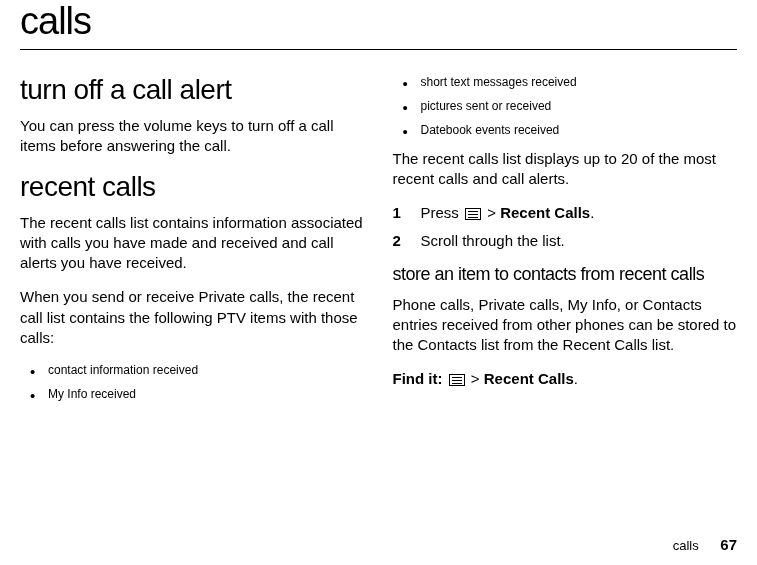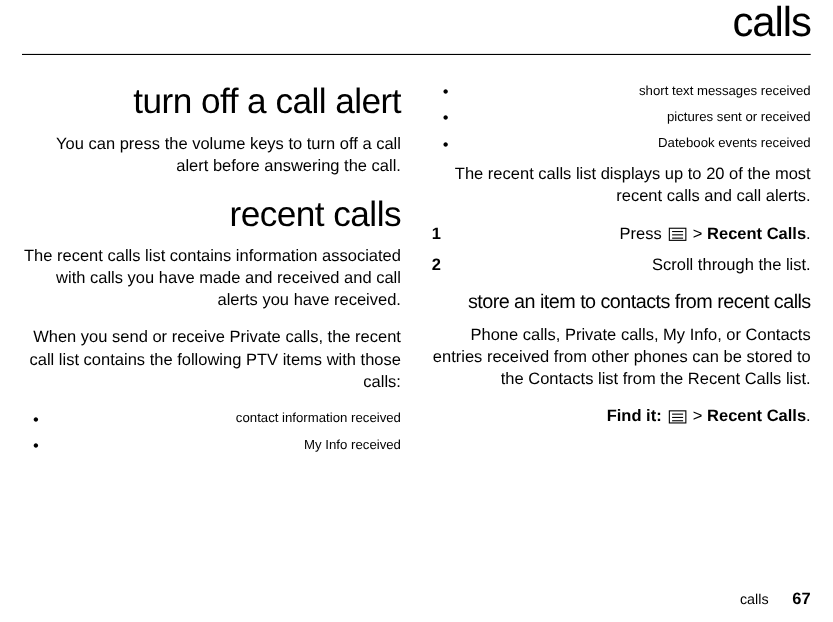--- a/index.html
+++ b/index.html
@@ -1,19 +1,18 @@
 <!DOCTYPE html>
 <html><head>
   <meta charset="utf-8">
   <style>
     * {
       margin: 0;
       padding: 0;
       box-sizing: border-box;
-      text-align: right;
     }
     body {
       font-family: Arial, Helvetica, sans-serif;
       width: 757px;
       height: 565px;
       padding: 0 20px 15px 20px;
       color: #000;
       position: relative;
     }
     .page-title {
@@ -35,21 +34,21 @@
     .col {
       flex: 1;
     }
     .intro-text {
       font-size: 15px;
       font-weight: normal;
       margin-bottom: 20px;
       line-height: 1.35;
     }
     h2 {
-      font-size: 32px;
+      font-size: 28px;
       font-weight: normal;
       margin-bottom: 10px;
       letter-spacing: -0.5px;
     }
     h3 {
       font-size: 18px;
       font-weight: normal;
       margin-bottom: 10px;
       margin-top: 4px;
       letter-spacing: -0.5px;
@@ -136,21 +135,21 @@
 </head>
 <body>
 
 <h1 class="page-title">calls</h1>
 <hr class="title-rule">
 
 <div class="columns">
   <div class="col">
 
     <h2>turn off a call alert</h2>
-    <p>You can press the volume keys to turn off a call alert before answering the call.</p>
+    <p>You can press the volume keys to turn off a call items before answering the call.</p>
 
     <h2>recent calls</h2>
     <p>The recent calls list contains information associated with calls you have made and received and call alerts you have received.</p>
     <p>When you send or receive Private calls, the recent call list contains the following PTV items with those calls:</p>
     <ul>
       <li>contact information received</li>
       <li>My Info received</li>
     </ul>
   </div>
 

